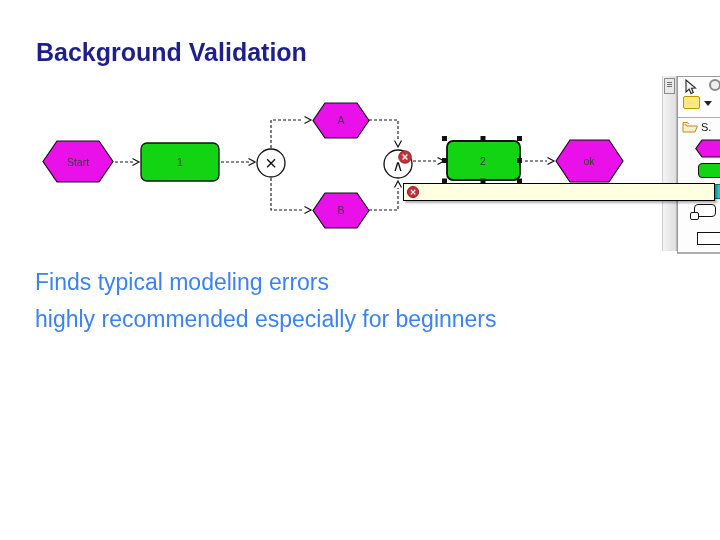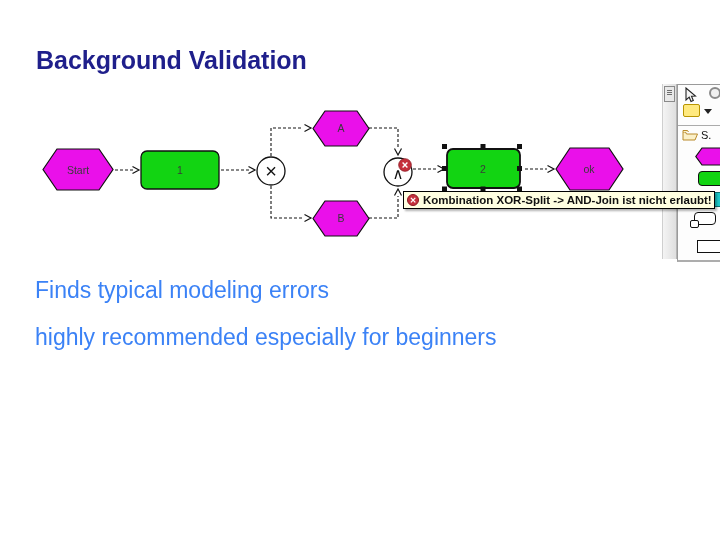--- a/index.html
+++ b/index.html
@@ -1,21 +1,21 @@
 <!DOCTYPE html>
 <html><head>
 <meta charset="utf-8">
 <style>
   html,body{margin:0;padding:0;background:#ffffff;}
   .slide{position:relative;width:720px;height:428px;background:#ffffff;overflow:hidden;
-         font-family:"Liberation Sans",sans-serif;margin-top:8px;}
+         font-family:"Liberation Sans",sans-serif;}
   .title{position:absolute;left:36px;top:38px;font-size:25px;font-weight:bold;color:#1F1F8B;letter-spacing:0;}
   .bullet{position:absolute;left:35px;font-size:23px;color:#3b82f6;}
   .bullet1{top:269px;}
-  .bullet2{top:316px;}
+  .bullet2{top:306px;}
 
   
   .diagram{position:absolute;left:0;top:0;width:720px;height:260px;}
 
   
   .tooltip{position:absolute;left:403px;top:183px;width:312px;height:18px;box-sizing:border-box;
            background:#FFFFE1;border:1px solid #000;display:flex;align-items:center;gap:4px;
            padding:0 3px 0 3px;box-shadow:2px 2px 2px rgba(0,0,0,.3);z-index:6;}
   .tooltip .err{width:12px;height:12px;border-radius:50%;background:#C5303C;border:1px solid #8E1B24;
            color:#fff;font-size:8px;font-weight:bold;line-height:12px;text-align:center;flex:0 0 auto;
@@ -143,21 +143,20 @@
     </g>
 
     <g>
       <polygon points="556,161 570,140 609,140 623,161 609,182 570,182" fill="#EA10EA" stroke="#111" stroke-width="1.2"></polygon>
       <text x="589" y="165" text-anchor="middle" font-size="10.5" fill="#3A3A3A">ok</text>
     </g>
   </svg>
 
   <div class="tooltip">
     <span class="err">✕</span>
-    <span class="txt">Kombination XOR-Split -&gt; AND-Join ist nicht erlaubt!</span>
   </div>
 
   <div class="splitter">
     <div class="splitter-thumb">
       <div class="grip-line"></div>
         <div class="grip-line"></div>
         <div class="grip-line"></div>
     </div>
   </div>
 

